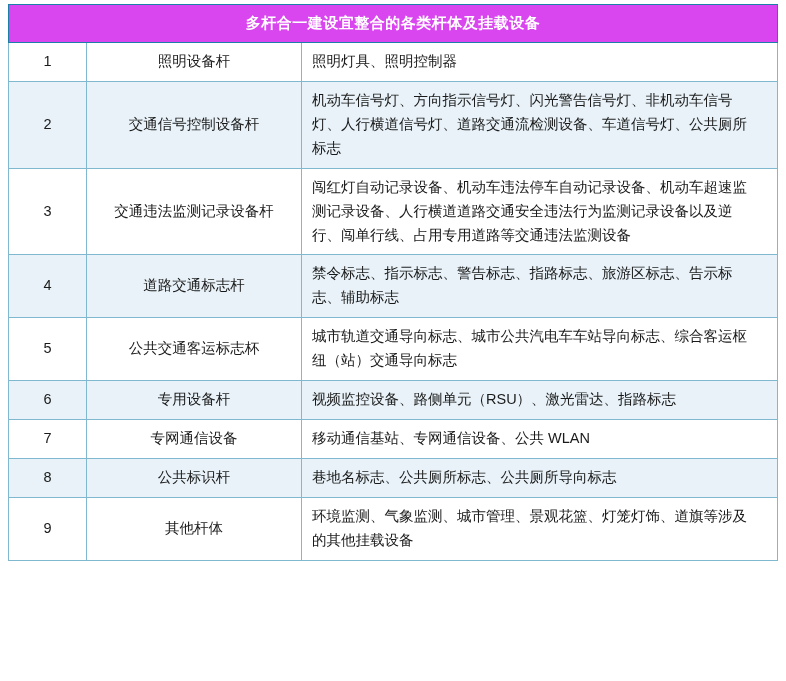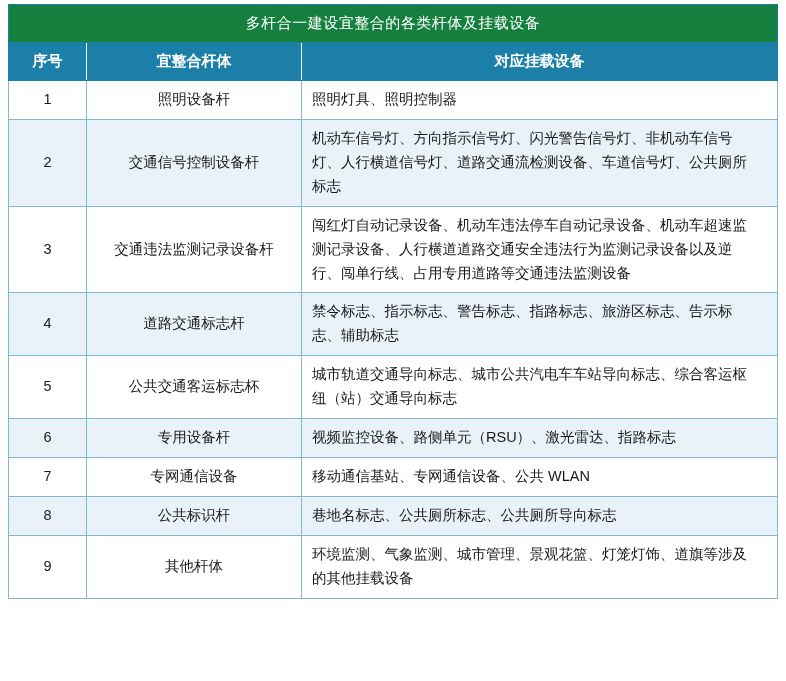--- a/index.html
+++ b/index.html
@@ -16,24 +16,24 @@
   .table-wrap {
     width: 770px;
     margin: 4px auto 0 auto;
   }
   table.main {
     width: 100%;
     border-collapse: collapse;
     table-layout: fixed;
   }
   .title-cell {
-    background: #15803d;
+    background: #d946ef;
     color: #ffffff;
     font-size: 15px;
-    font-weight: normal;
+    font-weight: bold;
     text-align: center;
     padding: 9px 4px;
     letter-spacing: 0.5px;
     border: 1px solid #1b7fa8;
   }
   .head-cell {
     background: #1b7fa8;
     color: #ffffff;
     font-size: 15px;
     font-weight: bold;
@@ -80,25 +80,20 @@
   <table class="main">
     <colgroup>
       <col style="width:78px">
       <col style="width:215px">
       <col>
     </colgroup>
     <tbody>
       <tr>
         <td class="title-cell" colspan="3">多杆合一建设宜整合的各类杆体及挂载设备</td>
       </tr>
-      <tr>
-        <td class="head-cell first">序号</td>
-        <td class="head-cell">宜整合杆体</td>
-        <td class="head-cell last">对应挂载设备</td>
-      </tr>
 
       <tr class="odd">
         <td class="num">1</td>
         <td class="pole">照明设备杆</td>
         <td class="equip">照明灯具、照明控制器</td>
       </tr>
       <tr class="even">
         <td class="num">2</td>
         <td class="pole">交通信号控制设备杆</td>
         <td class="equip">机动车信号灯、方向指示信号灯、闪光警告信号灯、非机动车信号灯、人行横道信号灯、道路交通流检测设备、车道信号灯、公共厕所标志</td>

